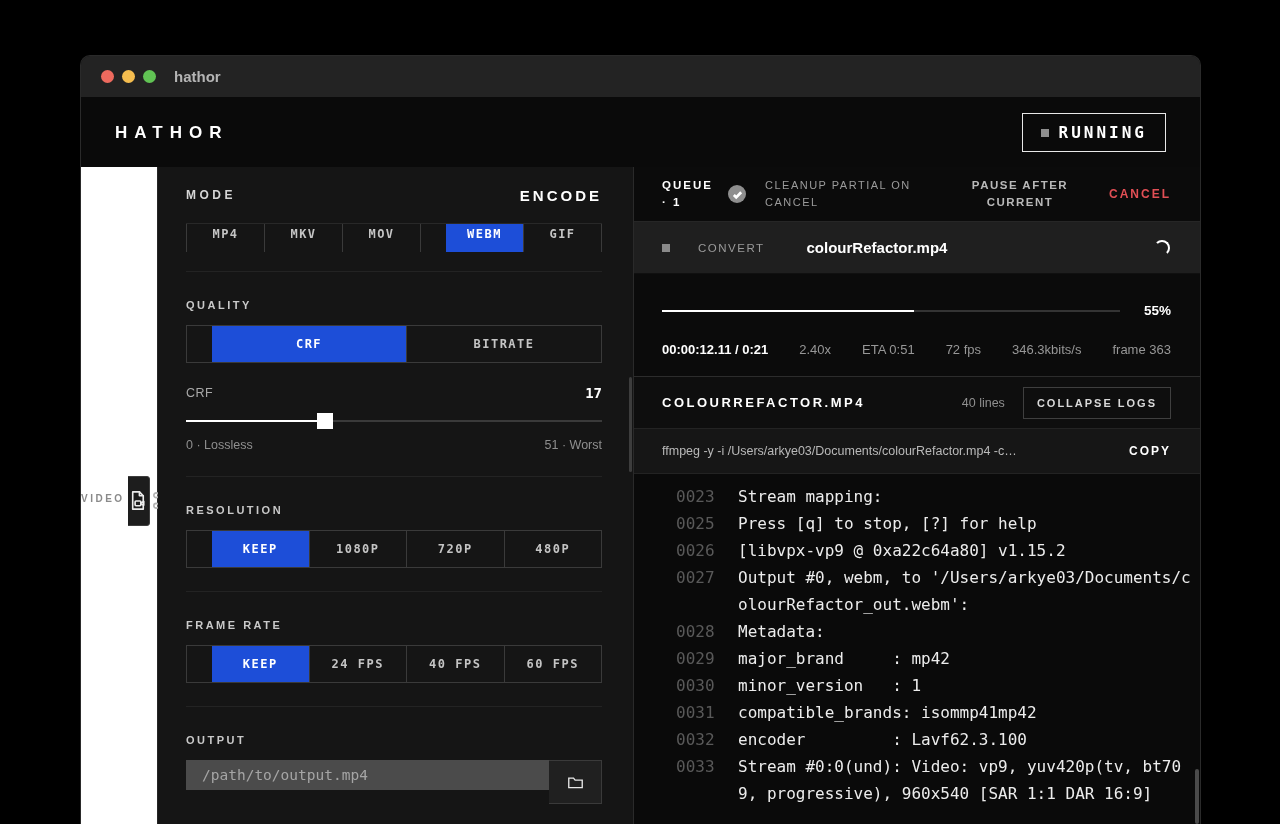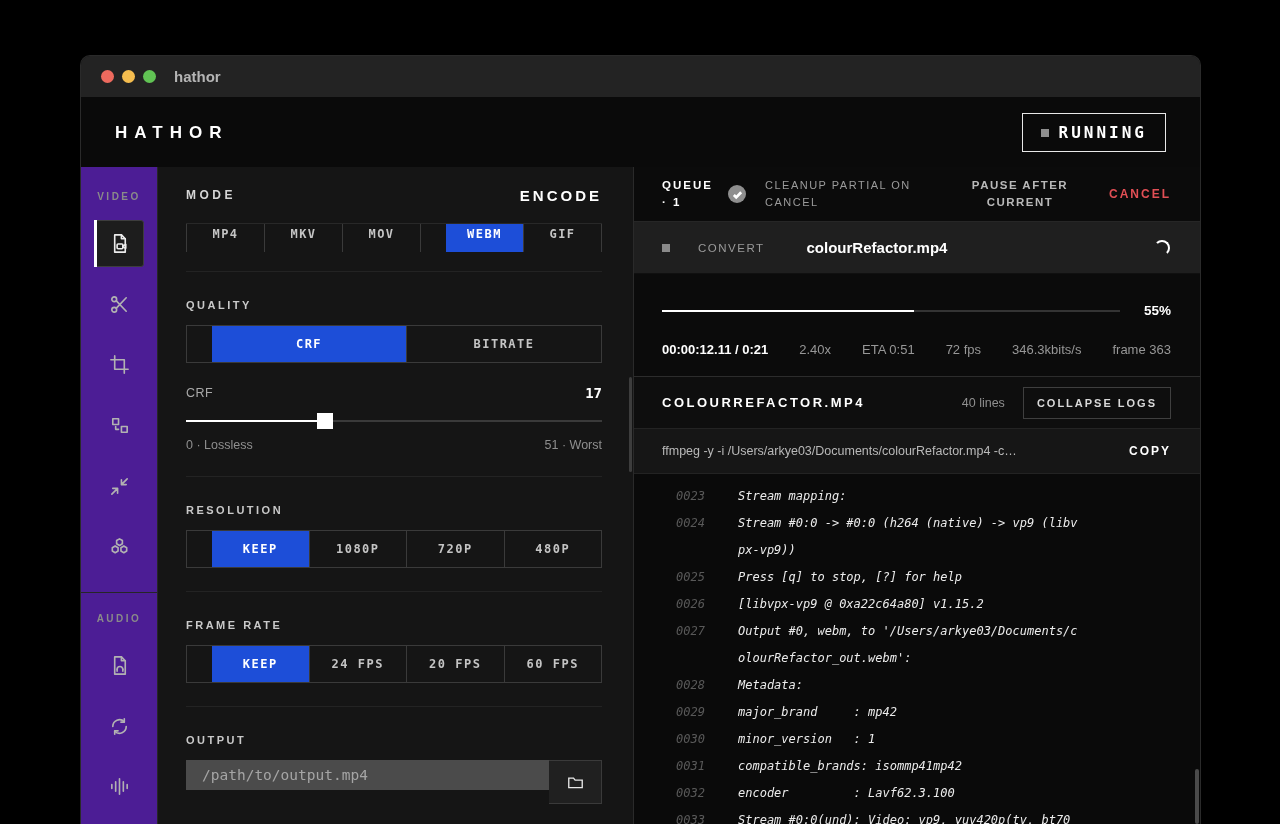--- a/index.html
+++ b/index.html
@@ -21,21 +21,21 @@
   .brand { color:#fff; font-weight:bold; font-size:17px; letter-spacing:7px; }
   .run-btn { display:flex; align-items:center; gap:10px; border:1.5px solid #e8e8e8; background:transparent;
     color:#fff; font-weight:bold; font-size:16px; letter-spacing:3px; padding:9px 18px; cursor:pointer;
     font-family:"DejaVu Sans Mono",monospace; }
   .run-sq { width:8px; height:8px; background:#8f8f8f; display:inline-block; }
 
   
   .main { position:absolute; top:111px; bottom:0; left:0; right:0; display:flex; }
 
   
-  .sidebar { width:77px; background:#4c1d95; border-right:1px solid #262626; display:flex; flex-direction:column; align-items:center; padding-top:24px; position:relative; }
+  .sidebar { width:77px; background:#ffffff; border-right:1px solid #262626; display:flex; align-items:center; padding-top:24px; position:relative; }
   .side-label { color:#8a8a8a; font-size:10px; letter-spacing:2.5px; font-weight:bold; margin-bottom:18px; }
   .side-item { width:50px; height:50px; display:flex; align-items:center; justify-content:center; color:#b2b2b2; margin-bottom:14px; cursor:pointer; position:relative; }
   .side-item.active { background:#1d1d1d; border:1px solid #3d3d3d; border-radius:3px; color:#ececec; }
   .side-item.active::before { content:""; position:absolute; left:-1px; top:-1px; bottom:-1px; width:3px; background:#fff; }
   .side-div { width:77px; border-top:1px solid #262626; margin:8px 0 20px; }
   .side-item svg { width:23px; height:23px; stroke:currentColor; fill:none; stroke-width:1.7; stroke-linecap:round; stroke-linejoin:round; }
 
   
   .leftpanel { width:476px; background:#151515; border-right:1px solid #2a2a2a; position:relative; overflow:hidden; }
   .lp-inner { padding:0 31px 0 28px; }
@@ -107,21 +107,21 @@
   .log-count { color:#8f8f8f; font-size:12.5px; margin-left:auto; margin-right:18px; }
   .collapse-btn { border:1px solid #3f3f3f; background:transparent; color:#d9d9d9; font-size:11px; font-weight:bold;
     letter-spacing:2px; padding:9px 13px; cursor:pointer; font-family:"Liberation Sans",sans-serif; }
 
   .cmdbar { height:46px; background:#161616; border-top:1px solid #232323; border-bottom:1px solid #232323;
     display:flex; align-items:center; padding:0 29px 0 28px; }
   .cmd-text { color:#b9b9b9; font-family:Liberation Sans, sans-serif; font-size:12.5px; flex:1; white-space:nowrap; overflow:hidden; }
   .copy-btn { background:none; border:none; color:#fff; font-size:12px; font-weight:bold; letter-spacing:2px; margin-left:20px; cursor:pointer; font-family:"Liberation Sans",sans-serif; }
 
   .logarea { flex:1; background:#0a0a0a; overflow:hidden; padding-top:9px; }
-  .logline { display:flex; padding-left:42px; font-family:"DejaVu Sans Mono",monospace; font-size:12px; line-height:27px;font-style:italic; }
+  .logline { display:flex; padding-left:42px; font-family:"DejaVu Sans Mono",monospace; font-size:16px; line-height:27px; }
   .lnum { color:#595959; width:40px; flex:none; }
   .ltext { color:#ececec; margin-left:22px; width:47ch; white-space:pre-wrap; word-break:break-all; }
 
   .win-scroll { position:absolute; right:1px; bottom:0; width:4px; height:55px; background:#4a4a4a; border-radius:2px; }
 </style>
 </head>
 <body>
 
 <div class="window">
 
@@ -261,21 +261,21 @@
           <button>720P</button>
           <button>480P</button>
         </div>
 
         <div class="section-div" style="margin-top:23px"></div>
 
         <div class="sec-label">FRAME RATE</div>
         <div class="seg">
           <button class="sel">KEEP</button>
           <button>24 FPS</button>
-          <button>20 FPS</button>
+          <button>40 FPS</button>
           <button>60 FPS</button>
         </div>
 
         <div class="section-div" style="margin-top:23px"></div>
 
         <div class="sec-label">OUTPUT</div>
         <div class="out-wrap">
           <input class="out-input" type="text" placeholder="/path/to/output.mp4" style="">
           <button class="out-btn">
             <svg viewBox="0 0 24 24">
@@ -338,24 +338,20 @@
         <span class="cmd-text">ffmpeg -y -i /Users/arkye03/Documents/colourRefactor.mp4 -c…</span>
         <button class="copy-btn">COPY</button>
       </div>
 
       <div class="logarea">
         <div class="logline">
             <span class="lnum">0023</span>
             <span class="ltext">Stream mapping:</span>
           </div>
         <div class="logline">
-            <span class="lnum">0024</span>
-            <span class="ltext">Stream #0:0 -&gt; #0:0 (h264 (native) -&gt; vp9 (libvpx-vp9))</span>
-          </div>
-        <div class="logline">
             <span class="lnum">0025</span>
             <span class="ltext">Press [q] to stop, [?] for help</span>
           </div>
         <div class="logline">
             <span class="lnum">0026</span>
             <span class="ltext">[libvpx-vp9 @ 0xa22c64a80] v1.15.2</span>
           </div>
         <div class="logline">
             <span class="lnum">0027</span>
             <span class="ltext">Output #0, webm, to '/Users/arkye03/Documents/colourRefactor_out.webm':</span>

